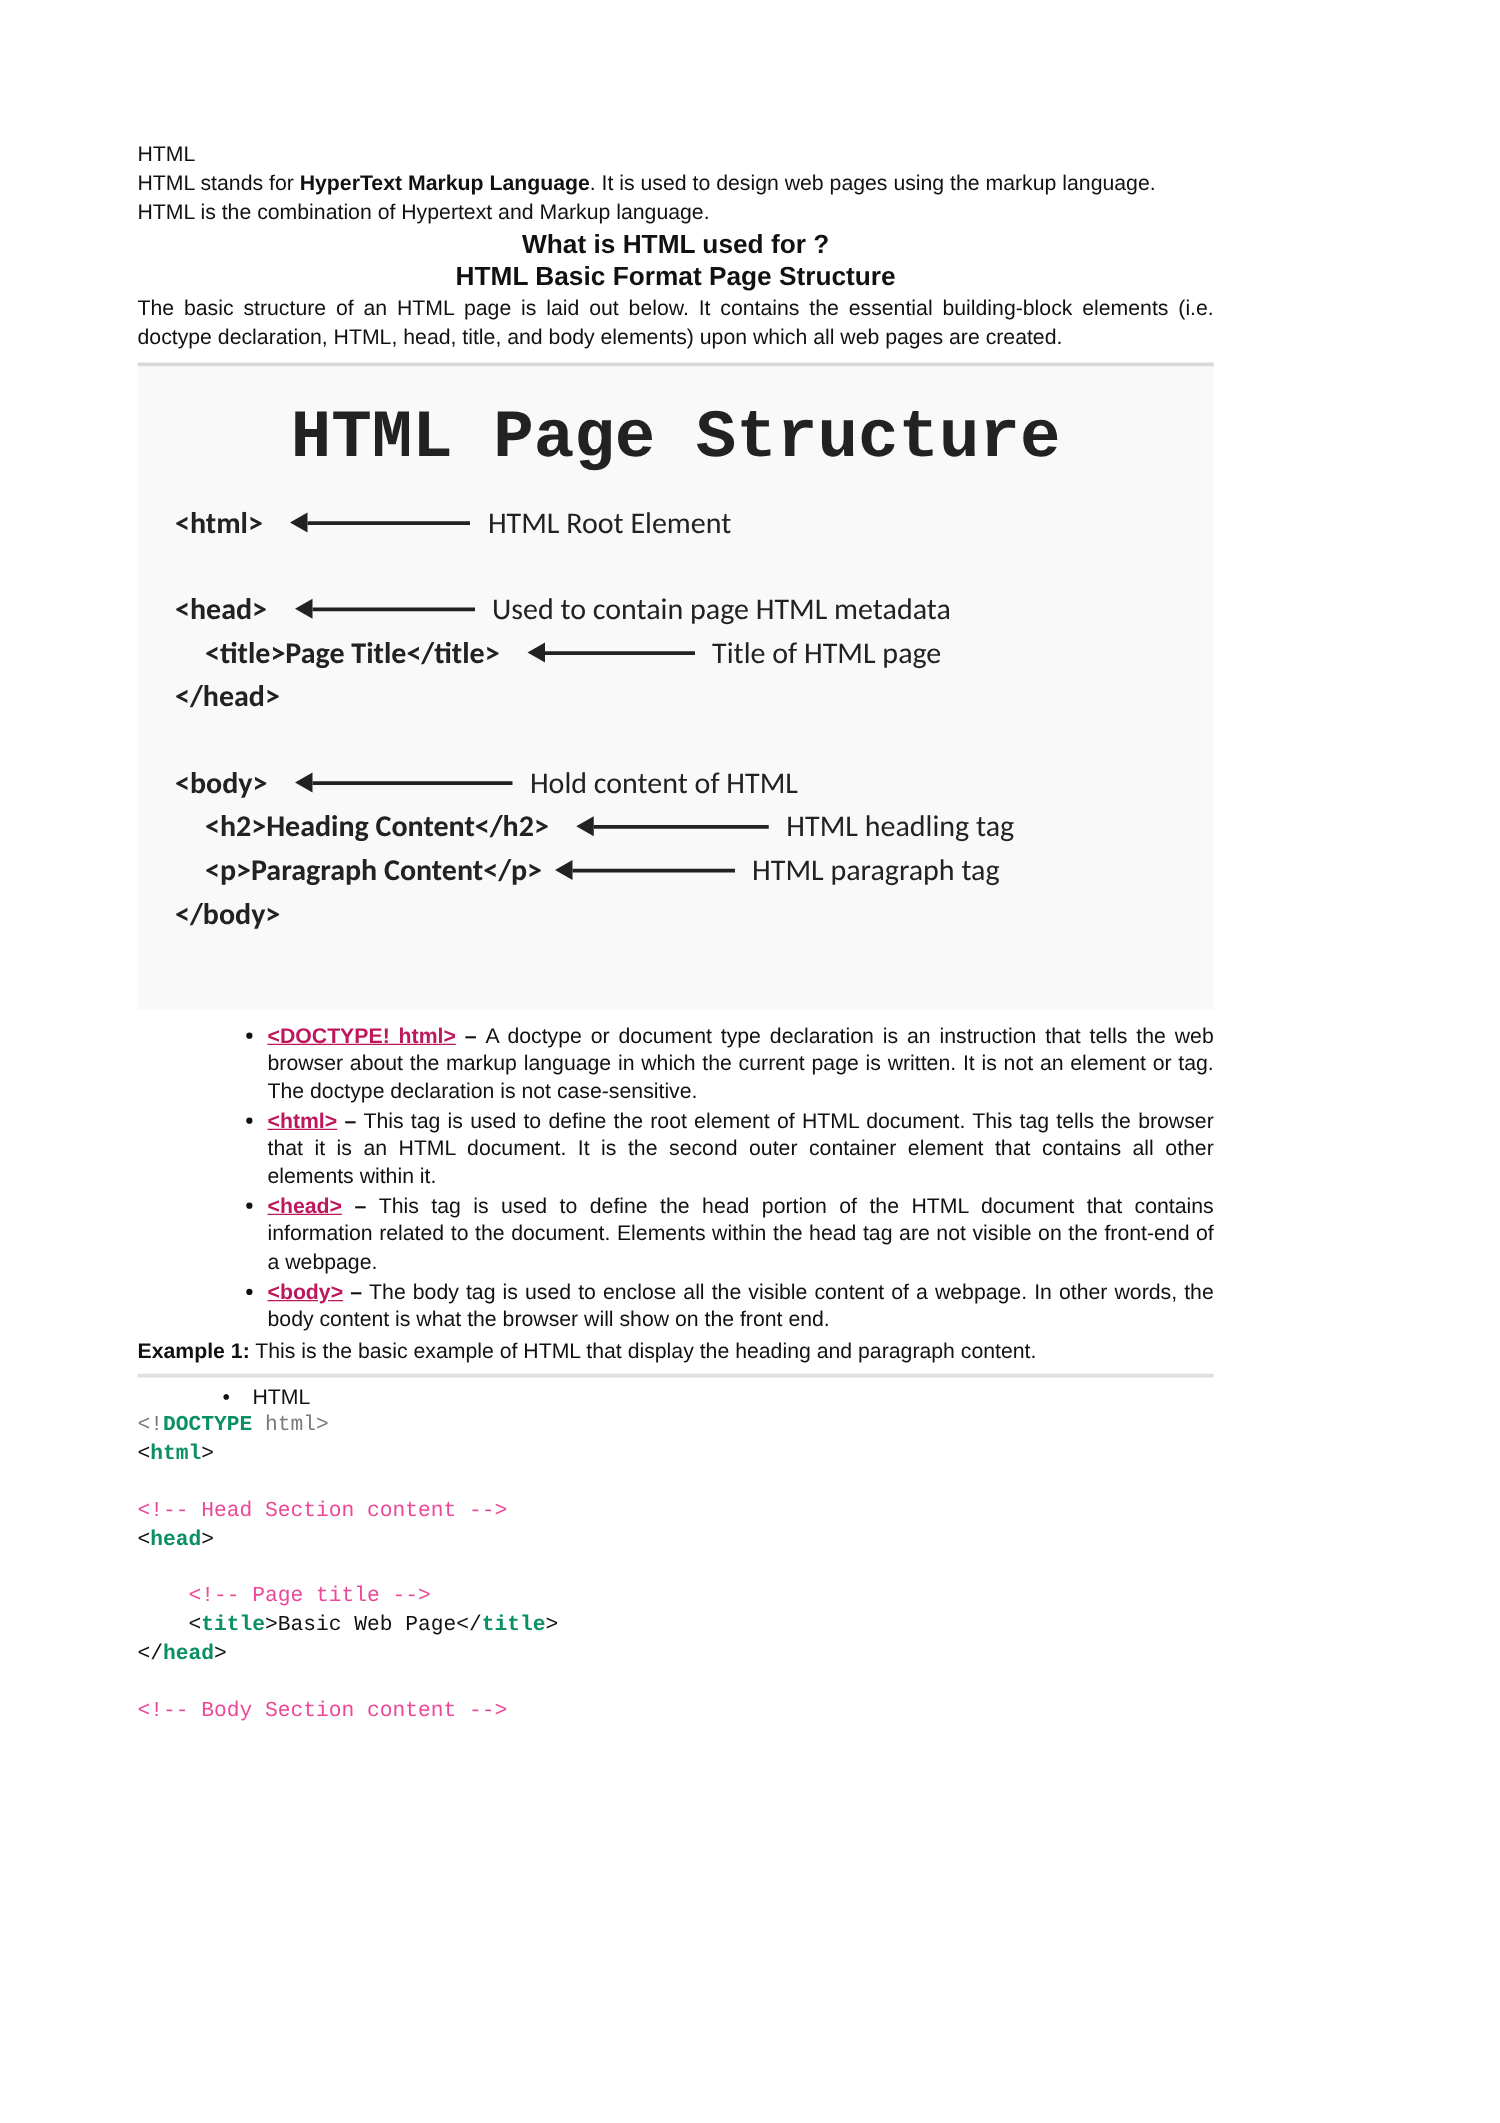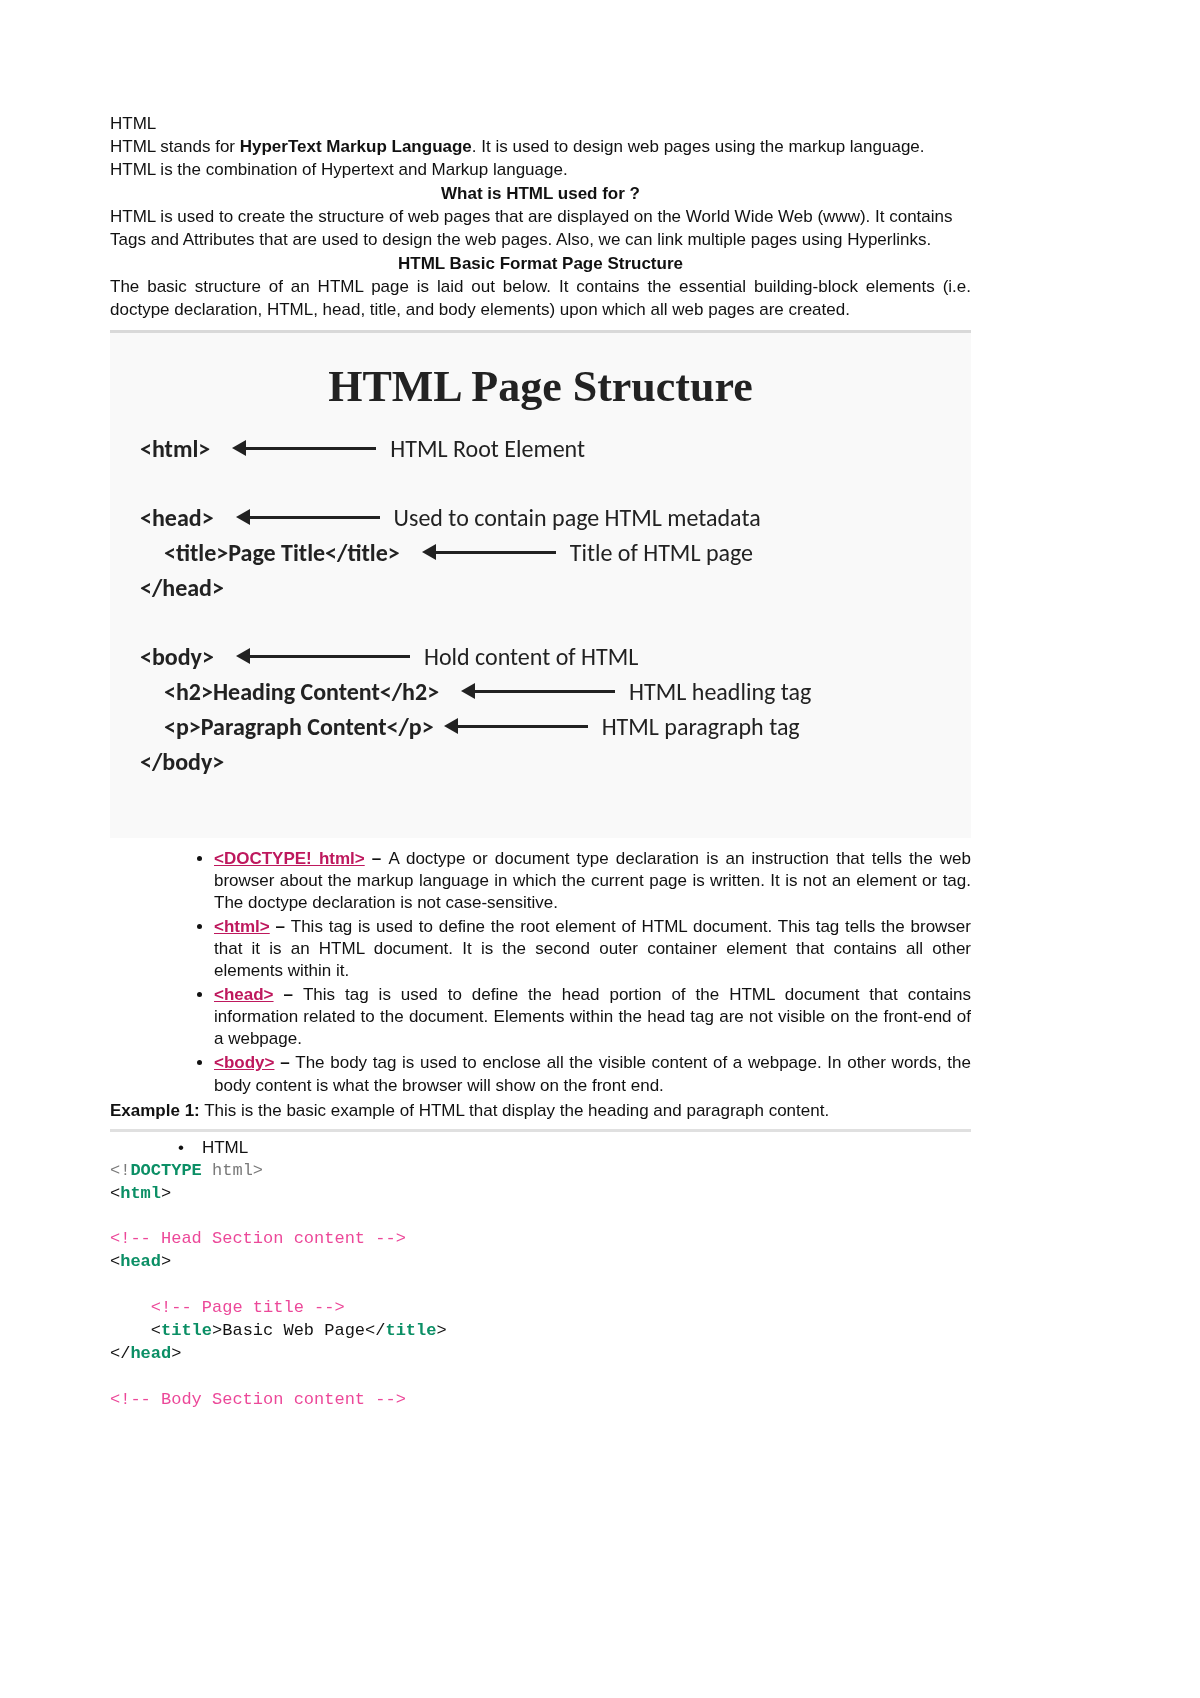--- a/index.html
+++ b/index.html
@@ -23,40 +23,40 @@
   }
   .intro {
     font-size: 17px;
     line-height: 1.35;
     margin-bottom: 2px;
   }
   .intro .bold { font-weight: 700; }
   .subhead {
     font-weight: 700;
     text-align: center;
-    font-size: 17px;
+    font-size: 21px;
     margin: 2px 0;
   }
   .para {
     font-size: 17px;
     line-height: 1.35;
     margin-bottom: 2px;
   }
   .justify { text-align: justify; }
   .diagram {
     margin-top: 8px;
     border-top: 3px solid #d9d9d9;
     background: #f9f9f9;
     padding: 18px 30px 28px 30px;
   }
   .diagram-title {
     text-align: center;
-    font-family: Liberation Serif, serif;
+    font-family: Liberation Mono, monospace;
     font-weight: 700;
-    font-size: 44px;
+    font-size: 54px;
     color: #222;
     margin: 10px 0 22px 0;
   }
   .row {
     display: flex;
     align-items: center;
     font-family: "Segoe UI", Calibri, Arial, sans-serif;
     font-size: 24px;
     color: #222;
     margin: 6px 0;
@@ -131,21 +131,20 @@
 
 <div class="page">
 
   <div class="title">HTML</div>
 
   <div class="intro">
     <span>HTML stands for </span><span class="bold">HyperText Markup Language</span><span>. It is used to design web pages using the markup language. HTML is the combination of Hypertext and Markup language.</span>
   </div>
 
   <div class="subhead">What is HTML used for ?</div>
-  <div class="para">HTML is used to create the structure of web pages that are displayed on the World Wide Web (www). It contains Tags and Attributes that are used to design the web pages. Also, we can link multiple pages using Hyperlinks.</div>
 
   <div class="subhead">HTML Basic Format Page Structure</div>
   <div class="para justify">The basic structure of an HTML page is laid out below. It contains the essential building-block elements (i.e. doctype declaration, HTML, head, title, and body elements) upon which all web pages are created.</div>
 
   <div class="diagram">
     <div class="diagram-title">HTML Page Structure</div>
 
 
     <div class="row">
       <span class="tag">&lt;html&gt;</span>

